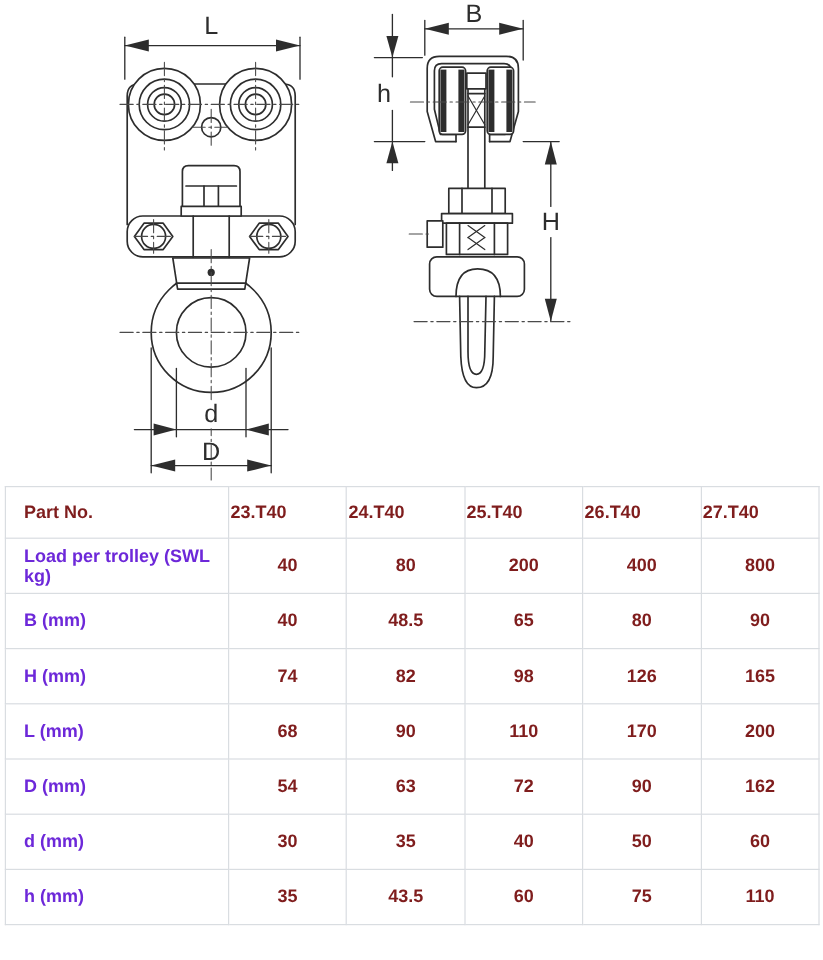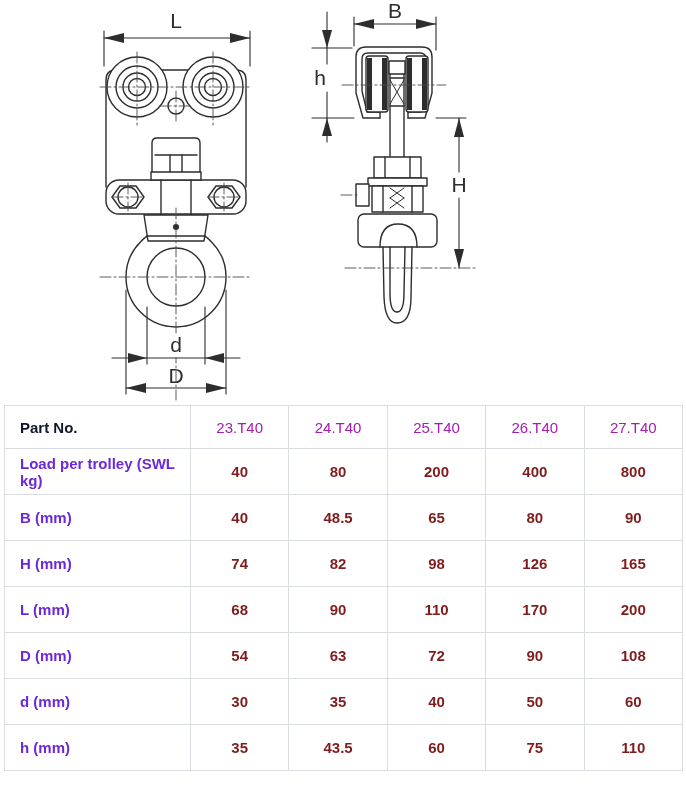--- a/index.html
+++ b/index.html
@@ -3,22 +3,22 @@
 <meta charset="utf-8">
 <style>
   html,body{margin:0;padding:0;background:#ffffff;}
   body{width:686px;height:800px;position:relative;font-family:"Liberation Sans",sans-serif;overflow:hidden;}
   .drawing-area{position:absolute;top:0;left:0;width:686px;height:402px;}
   svg text{font-family:"Liberation Sans",sans-serif;fill:#2d2d2d;}
   .spec-table-wrap{position:absolute;top:405px;left:4px;width:679px;}
   table.spec{border-collapse:collapse;table-layout:fixed;width:679px;font-size:15px;}
   table.spec td{border:1px solid #d9dde1;background:#ffffff;vertical-align:middle;}
   td.rowlabel{padding:0 0 0 15px;color:#6d28d9;font-weight:bold;text-align:left;height:43px;}
-  td.headlabel{padding:0 0 0 15px;color:#0f172a;font-weight:bold;text-align:left;height:40px;}
-  td.partno{color:#a21caf;font-weight:normal;text-align:center;height:40px;}
+  td.headlabel{padding:0 0 0 15px;color:#7f1d1d;font-weight:bold;text-align:left;height:40px;}
+  td.partno{color:#7f1d1d;font-weight:bold;height:40px;}
   td.val{color:#7f1d1d;font-weight:bold;text-align:center;height:43px;}
 </style>
 </head>
 <body>
 
 <div class="drawing-area">
 <svg width="686" height="402" viewBox="0 0 686 402">
   <g stroke="#2d2d2d" stroke-width="1.4" fill="none" stroke-linecap="round" stroke-linejoin="round">
 
     <g>
@@ -260,21 +260,21 @@
         <td class="val">110</td>
         <td class="val">170</td>
         <td class="val">200</td>
       </tr>
       <tr>
         <td class="rowlabel">D (mm)</td>
         <td class="val">54</td>
         <td class="val">63</td>
         <td class="val">72</td>
         <td class="val">90</td>
-        <td class="val">108</td>
+        <td class="val">162</td>
       </tr>
       <tr>
         <td class="rowlabel">d (mm)</td>
         <td class="val">30</td>
         <td class="val">35</td>
         <td class="val">40</td>
         <td class="val">50</td>
         <td class="val">60</td>
       </tr>
       <tr>

